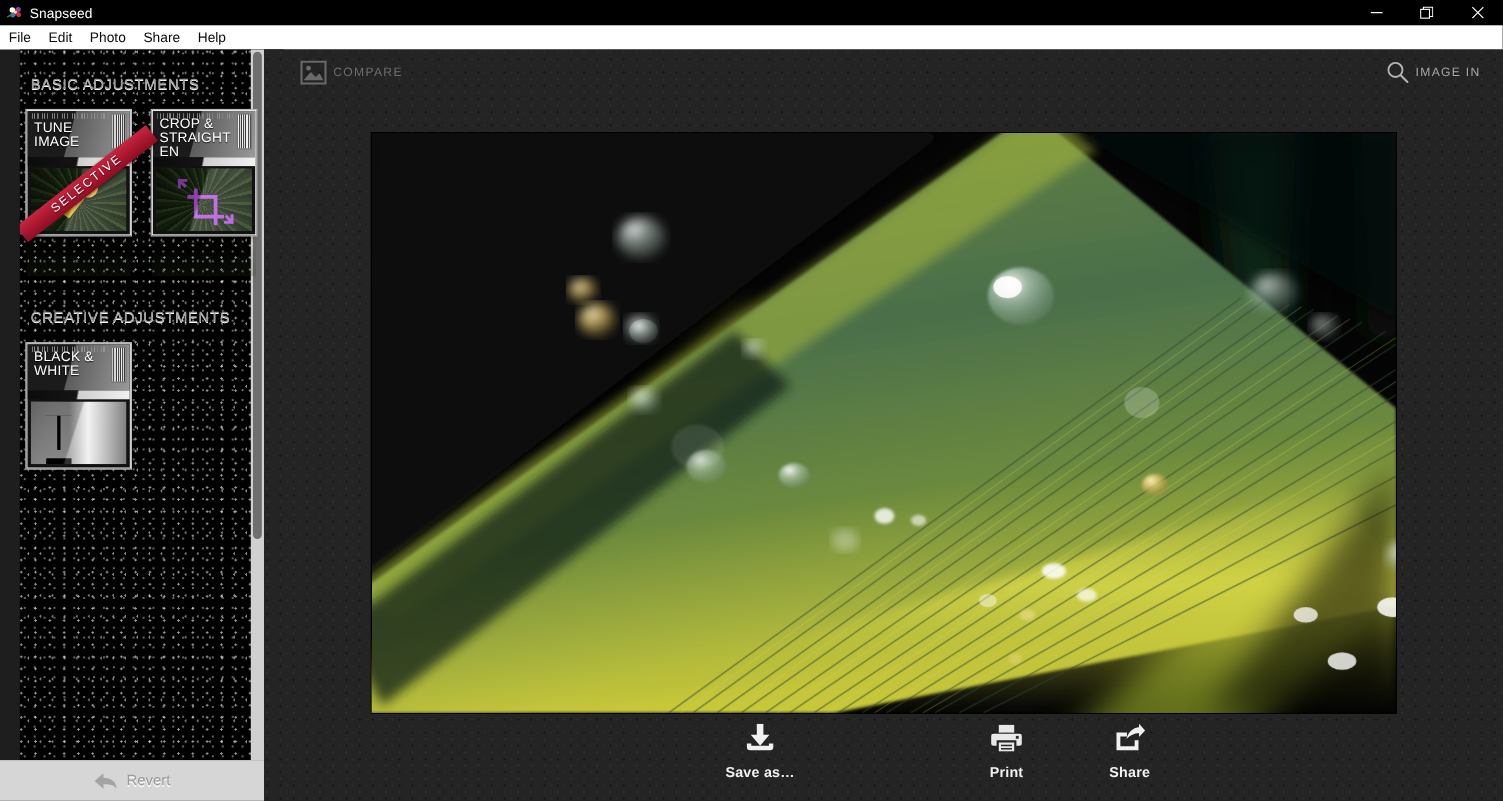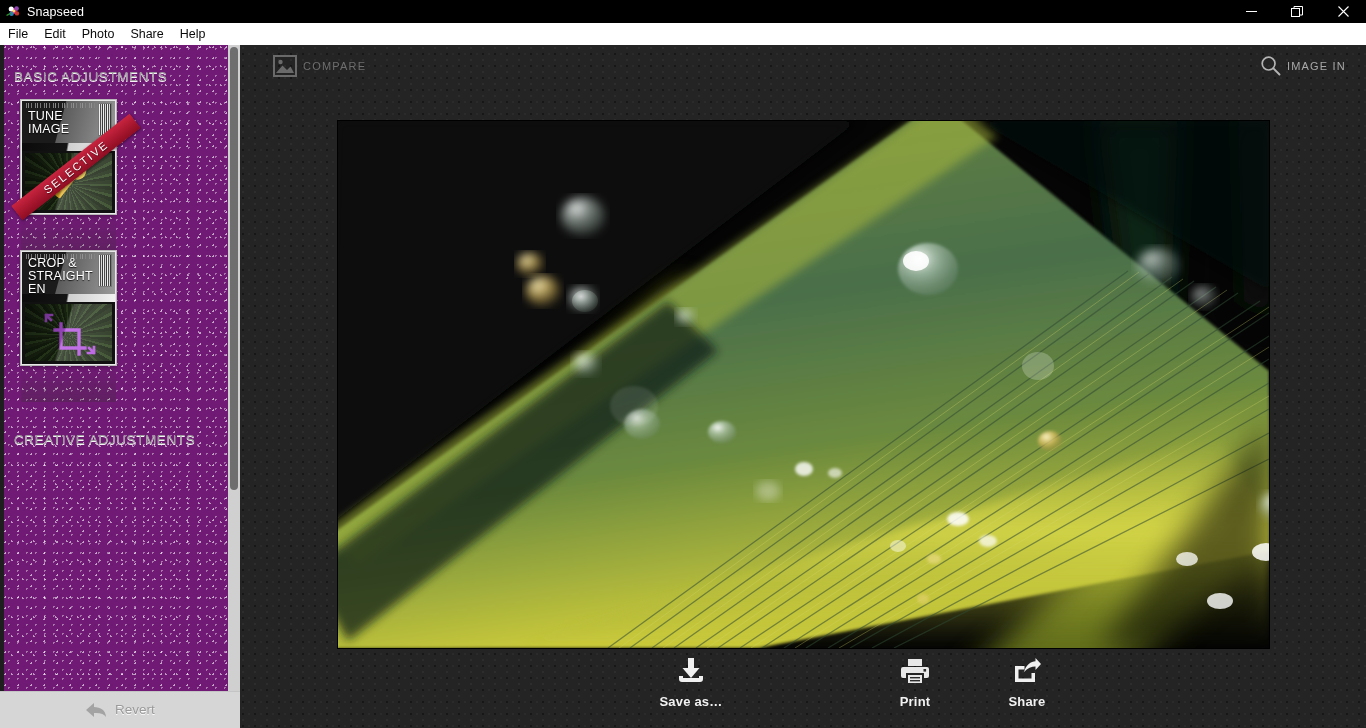--- a/index.html
+++ b/index.html
@@ -28,22 +28,22 @@
   .menubar {
     position:absolute; left:0; top:23px; width:1366px; height:22px;
     background:#ffffff; display:flex; align-items:center; padding-left:0;
   }
   .menu-item {
     font-size:12.5px; color:#0a0a0a; padding:3px 8px; line-height:1;
   }
 
   
   .sidebar {
-    position:absolute; left:4px; top:45px; width:240px; height:646px;
-    background:#701a75;
+    position:absolute; left:18px; top:45px; width:240px; height:646px;
+    background:#000000;
     overflow:hidden;
   }
   .sidebar::before {
     content:""; position:absolute; inset:0; pointer-events:none;
     background-image:
       radial-gradient(circle at 10% 20%, rgba(255,255,255,.6) 0 1px, transparent 1px),
       radial-gradient(circle at 35% 65%, rgba(0,0,0,.035) 0 1px, transparent 1px),
       radial-gradient(circle at 70% 12%, rgba(255,255,255,.55) 0 1px, transparent 1px),
       radial-gradient(circle at 88% 80%, rgba(0,0,0,.03) 0 1px, transparent 1px),
       radial-gradient(circle at 52% 40%, rgba(255,255,255,.4) 0 1px, transparent 1px);
@@ -51,21 +51,21 @@
   }
   .side-scroll { position:absolute; inset:0; padding:0; }
 
   .section-head {
     font-size:13.5px; letter-spacing:.6px; color:#9b9b9b;
     font-weight:normal; margin:24px 0 16px 10px;
     text-shadow:0 1px 0 rgba(255,255,255,.95);
     position:relative; z-index:2;
   }
   .thumb-grid {
-    display:flex; flex-wrap:wrap; gap:0px 0px; padding-left:17px;
+    display:flex; flex-wrap:wrap; gap:0px 0px; padding-left:6px;
     position:relative; z-index:2;
   }
   .thumb-cell { width:114px; margin-bottom:0px; }
 
   
   .card-wrap { position:relative; width:95px; }
   .card {
     position:relative; width:95px; height:114px; background:#111;
     border:1px solid #e8e8e8; outline:1px solid #b9b9b9;
     box-shadow:0 2px 4px rgba(0,0,0,.35);
@@ -306,20 +306,43 @@
           </div>
         </div>
         <div class="card-reflect">
           <div class="rf" style="background:linear-gradient(to bottom,#161616 0 40%,#2a3a1d 40% 100%)"></div>
         </div>
       </div>
 
     </div>
 
     <div class="section-head" style="margin-top:30px">CREATIVE ADJUSTMENTS</div>
+    <div class="thumb-grid">
+
+      <div class="thumb-cell">
+        <div class="card-wrap">
+          <div class="card">
+            <div class="card-top">
+              <div class="card-microtext"></div>
+              <div class="card-barcode"></div>
+              <div class="card-title two">BLACK &amp; WHITE</div>
+            </div>
+            <div class="card-rule"></div>
+            <div class="card-img">
+              <div class="art-bw">
+                <div class="tower"></div>
+
+              </div>
+            </div>
+          </div>
+        </div>
+
+      </div>
+
+    </div>
   </div>
 </div>
 
 <div class="sb-track"></div>
 <div class="sb-thumb"></div>
 
 <div class="revert-bar">
   <div class="revert-btn">
     <svg width="22" height="16" viewBox="0 0 22 16">
       <path d="M9 1 L1 8 L9 15 V11 C15 10.6 19 11.8 21 15 C20.6 8 15.6 5.2 9 5 Z" fill="#a3a3a3"></path>

